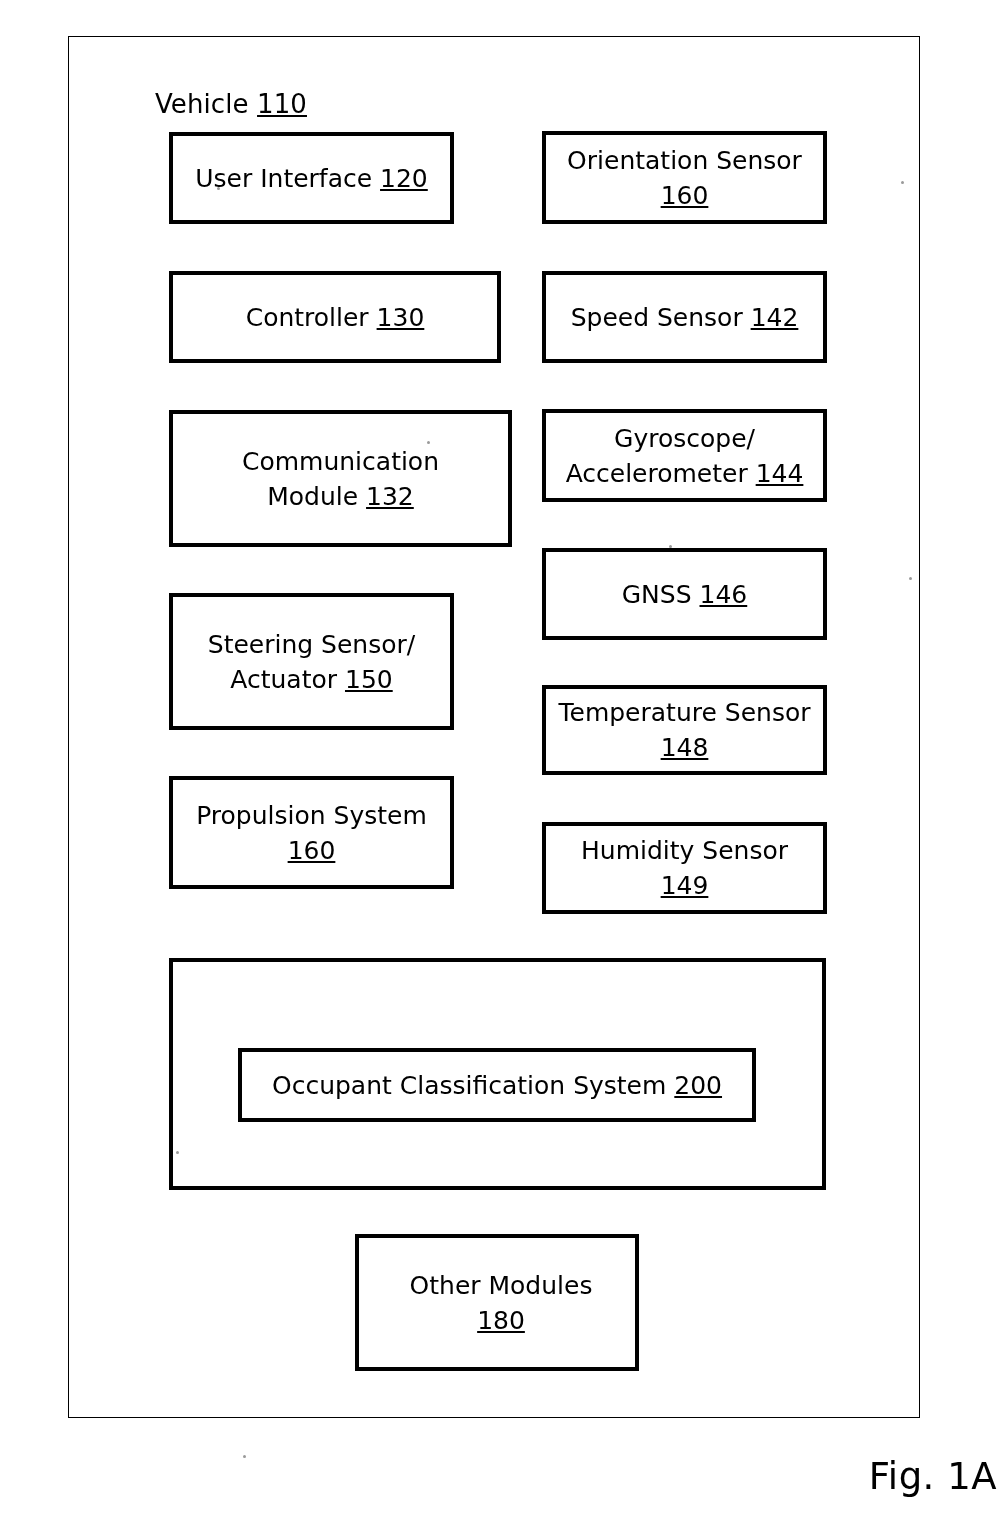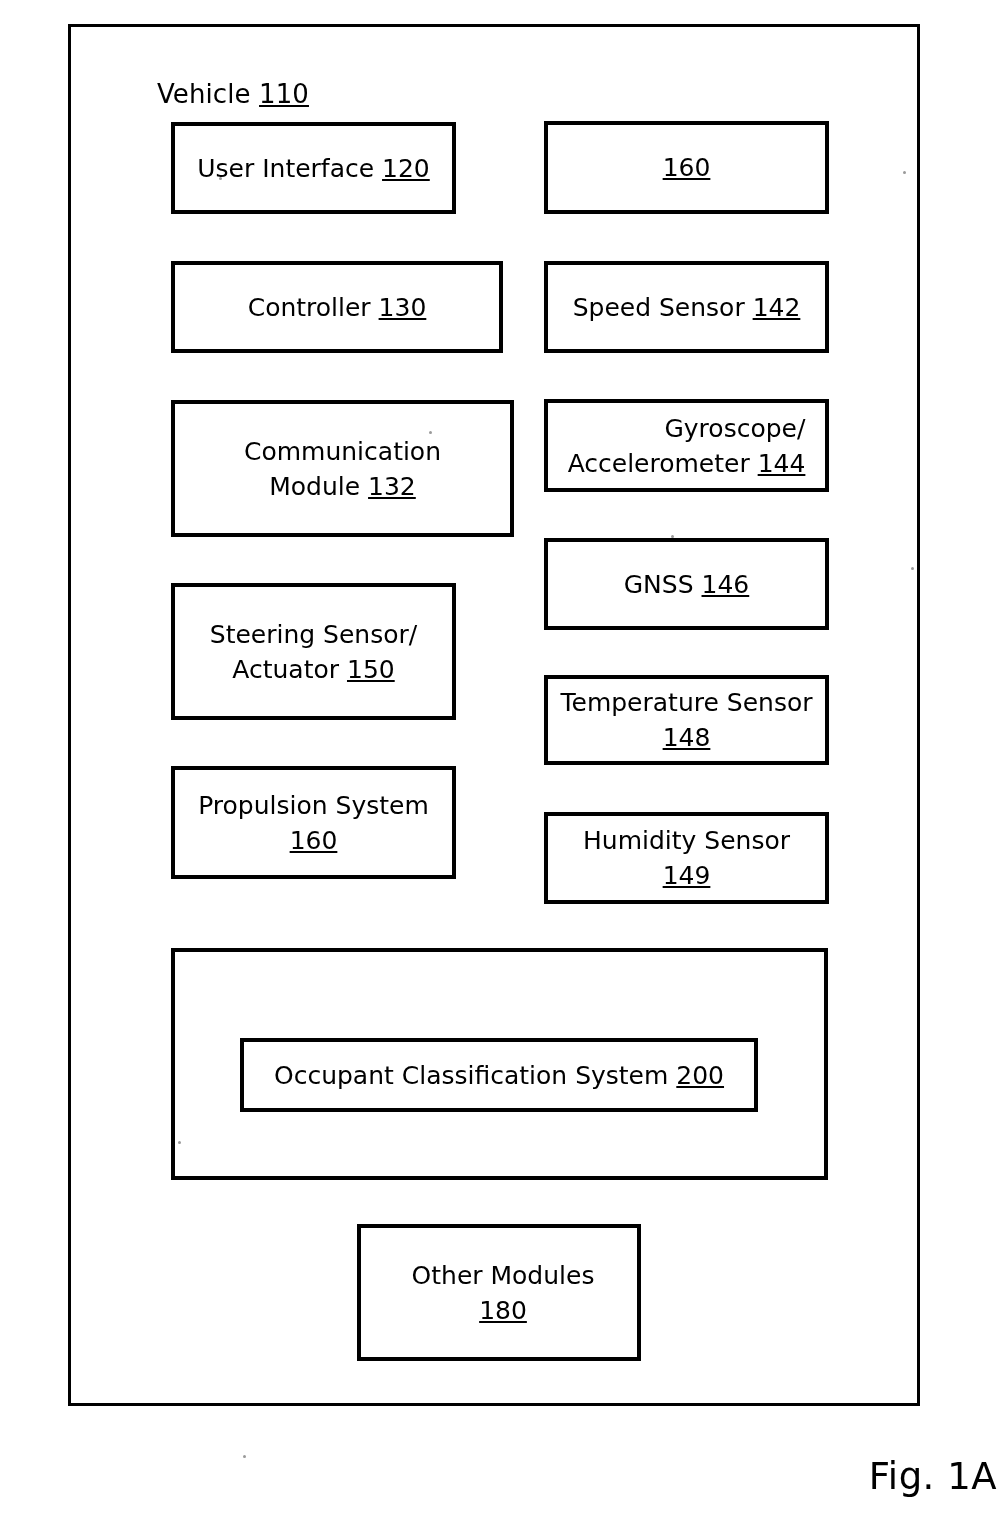--- a/index.html
+++ b/index.html
@@ -14,24 +14,24 @@
     position: relative;
     font-family: "DejaVu Sans", "Liberation Sans", sans-serif;
     color: #000000;
     overflow: hidden;
   }
 
   
   #vehicle-enclosure {
     position: absolute;
     left: 68px;
-    top: 24px;
+    top: 36px;
     width: 852px;
     height: 1382px;
-    border: 3px solid #000000;
+    border: 1px solid #000000;
     box-sizing: border-box;
     background: #ffffff;
   }
 
   #vehicle-label {
     position: absolute;
     left: 86px;
     top: 52px;
     font-size: 26px;
     line-height: 30px;
@@ -103,26 +103,27 @@
       </div>
       <div class="block" id="box-steering-sensor-actuator" style="left: 100px; top: 556px; width: 285px; height: 137px;">
         <div class="block-text"><span>Steering Sensor/
 Actuator </span><span class="ref-num">150</span></div>
       </div>
       <div class="block" id="box-propulsion-system" style="left: 100px; top: 739px; width: 285px; height: 113px;">
         <div class="block-text"><span>Propulsion System
 </span><span class="ref-num">160</span></div>
       </div>
       <div class="block" id="box-orientation-sensor" style="left: 473px; top: 94px; width: 285px; height: 93px;">
-        <div class="block-text"><span class="ref-num">160</span></div>
+        <div class="block-text"><span>Orientation Sensor
+</span><span class="ref-num">160</span></div>
       </div>
       <div class="block" id="box-speed-sensor" style="left: 473px; top: 234px; width: 285px; height: 92px;">
         <div class="block-text"><span>Speed Sensor </span><span class="ref-num">142</span></div>
       </div>
-      <div class="block" id="box-gyroscope-accelerometer" style="left: 473px; top: 372px; width: 285px; height: 93px; text-align: right;">
+      <div class="block" id="box-gyroscope-accelerometer" style="left: 473px; top: 372px; width: 285px; height: 93px;">
         <div class="block-text"><span>Gyroscope/
 Accelerometer </span><span class="ref-num">144</span></div>
       </div>
       <div class="block" id="box-gnss" style="left: 473px; top: 511px; width: 285px; height: 92px;">
         <div class="block-text"><span>GNSS </span><span class="ref-num">146</span></div>
       </div>
       <div class="block" id="box-temperature-sensor" style="left: 473px; top: 648px; width: 285px; height: 90px;">
         <div class="block-text"><span>Temperature Sensor
 </span><span class="ref-num">148</span></div>
       </div>

